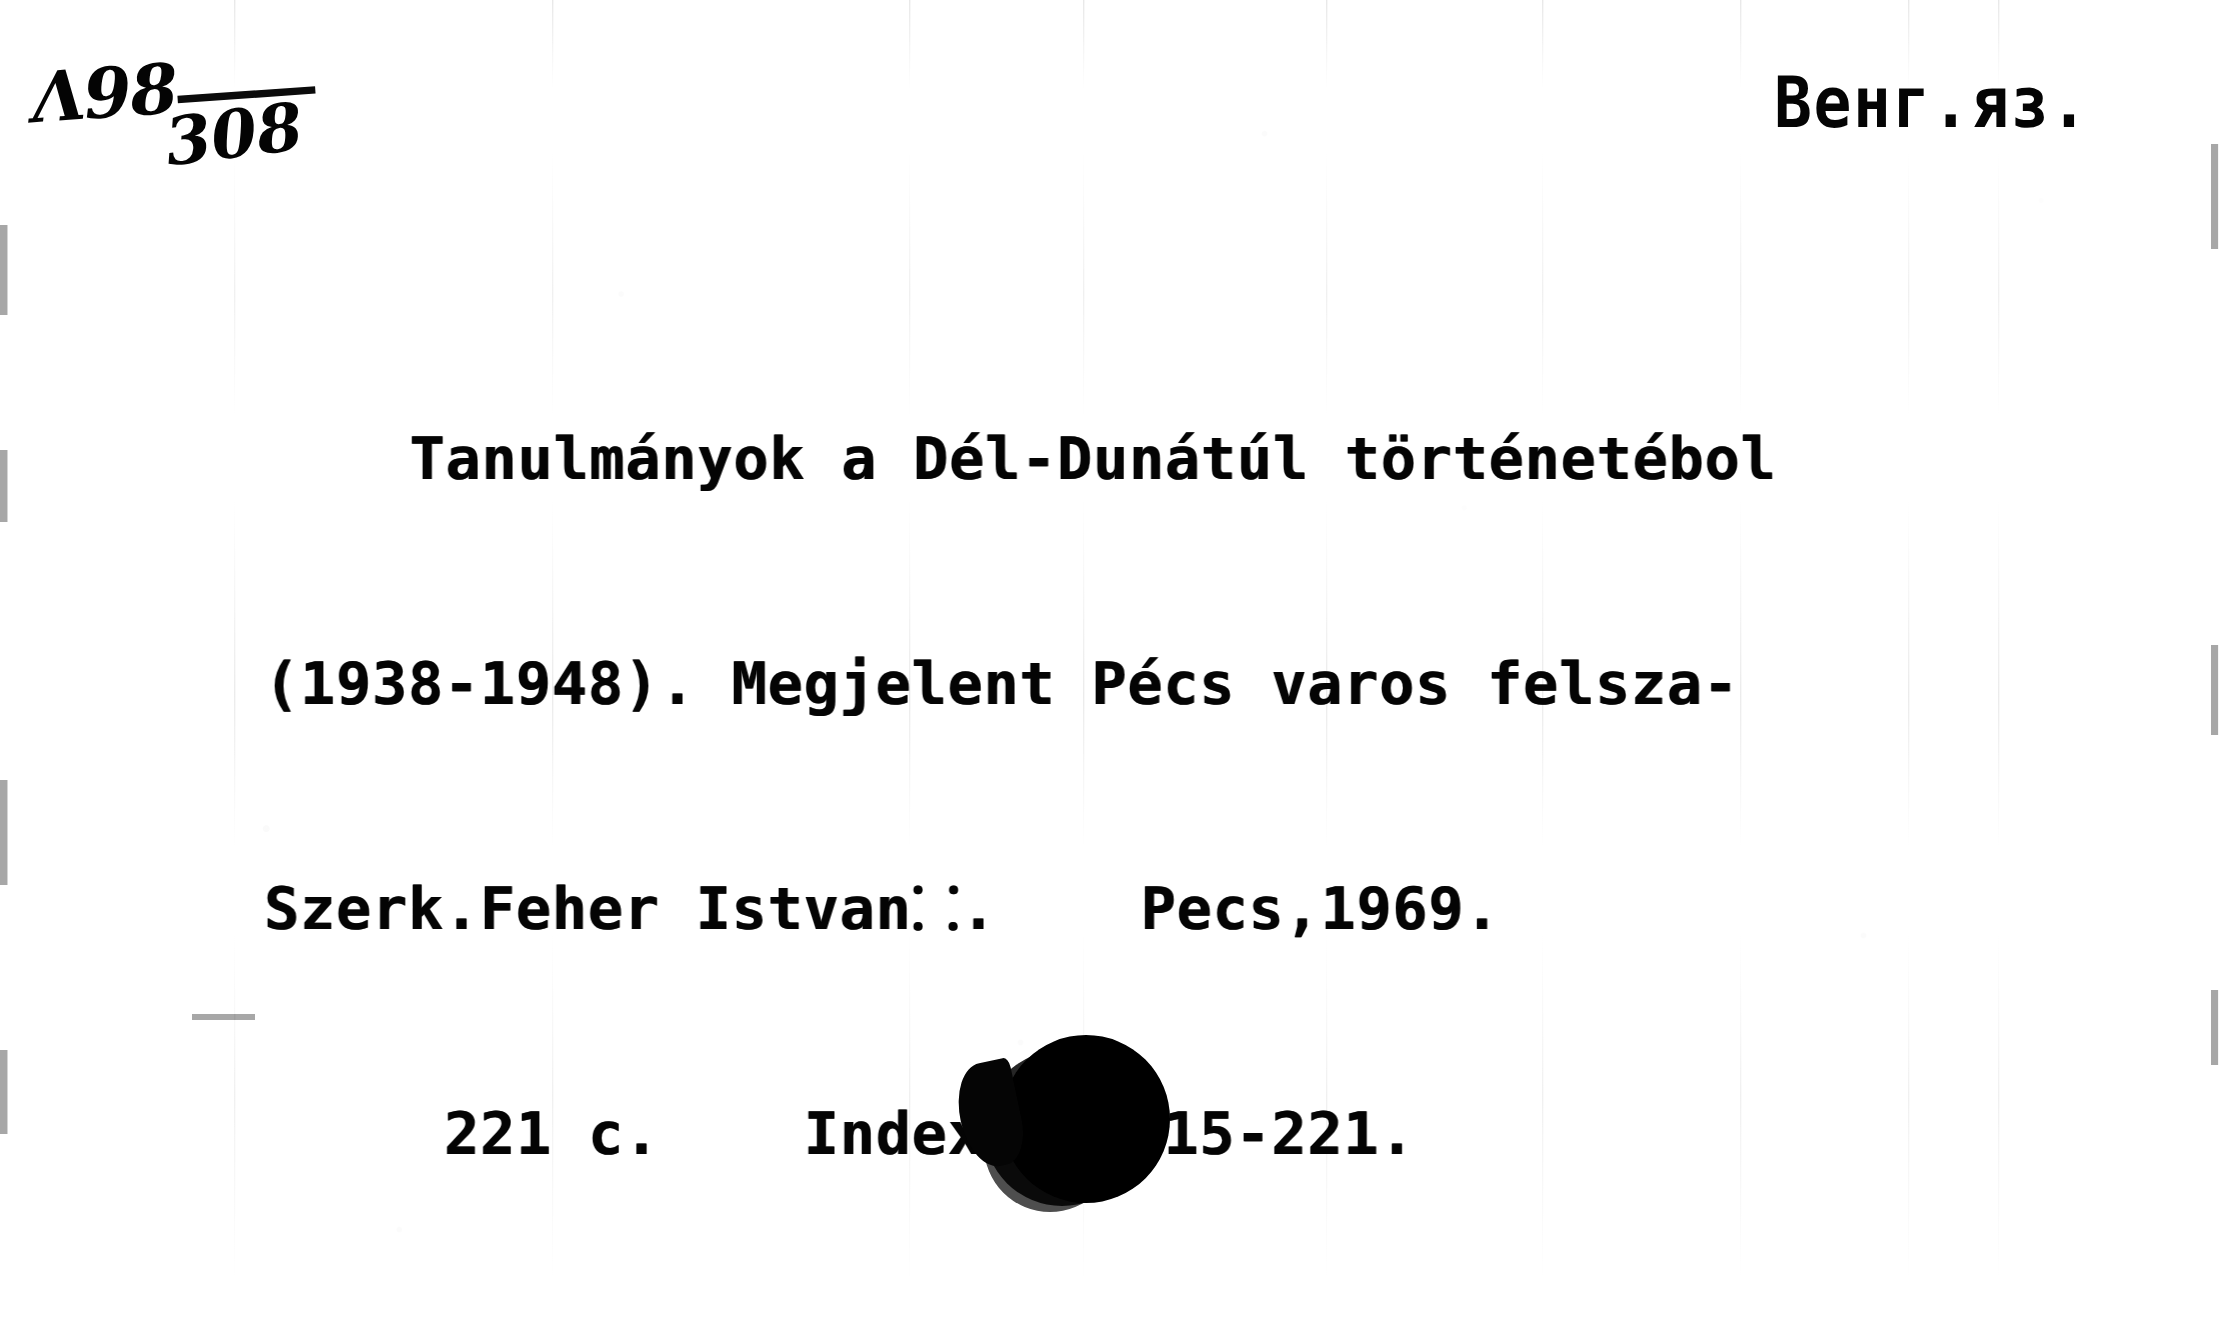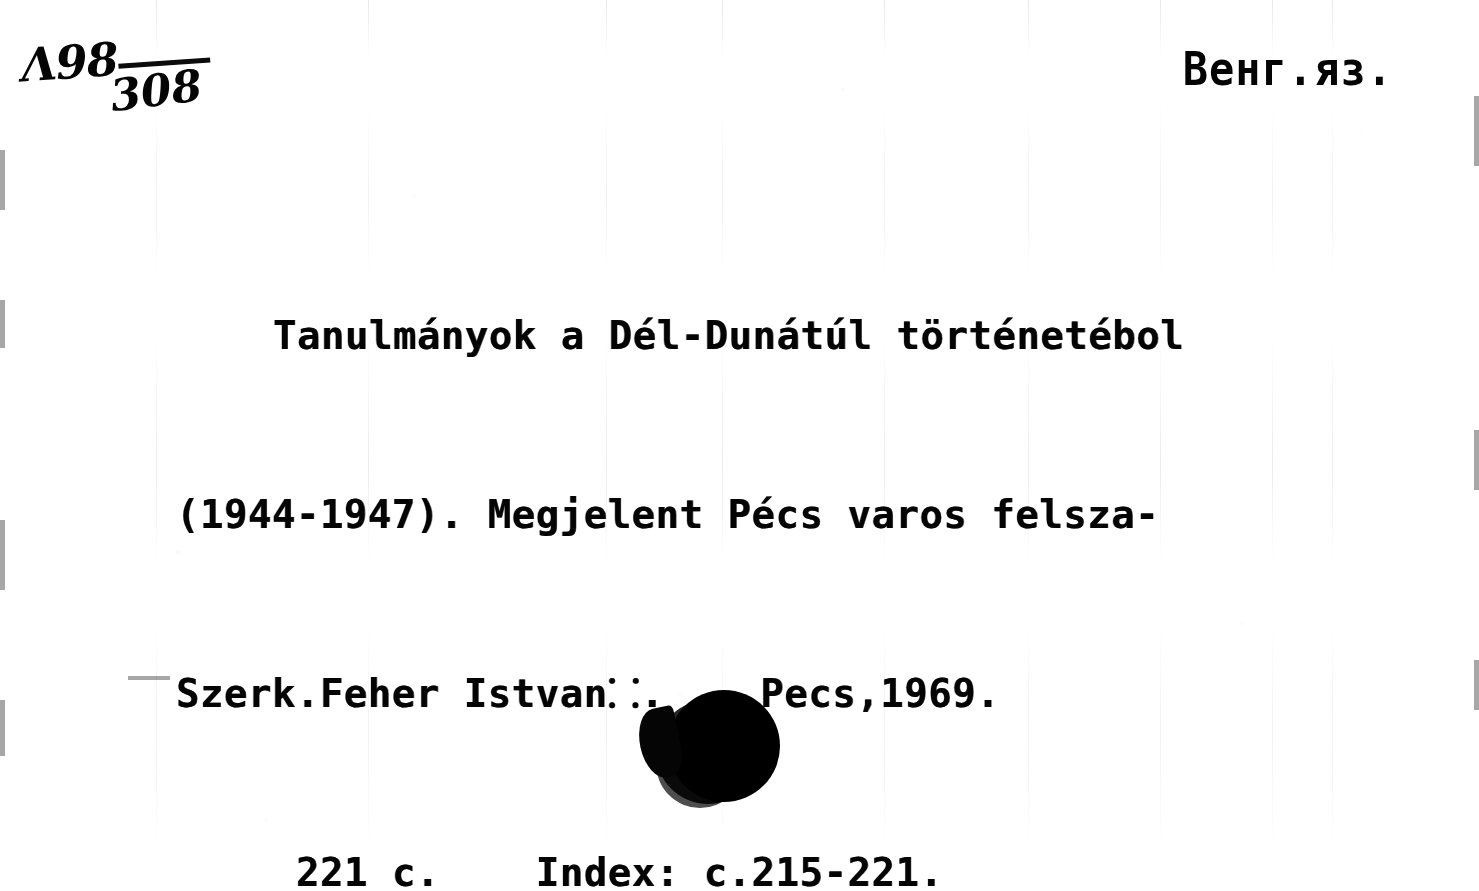--- a/index.html
+++ b/index.html
@@ -117,21 +117,20 @@
     font-size: 39px;
     line-height: 50px;
     letter-spacing: 0.5px;
     font-weight: 700;
     white-space: pre;
     text-shadow: 0.6px 0 0 rgba(0,0,0,0.55), -0.6px 0 0 rgba(0,0,0,0.3);
   }
   #record .line {
     display: block;
     white-space: pre;
-    margin-top: 29px;
   }
   #record .indent1 { padding-left: 105px; }
   #record .indent2 { padding-left: 128px; }
   #record .indent-neg { padding-left: 8px; }
 
   
   #punch-hole {
     position: absolute;
     left: 668px;
     top: 690px;
@@ -182,21 +181,21 @@
   <div class="edge-mark" style="left:128px;top:676px;width:42px;height:4px;"></div>
 
   <div id="shelfmark">
     <span class="prefix">Λ98</span><span class="fraction"><span class="numer"></span><span class="denom">308</span></span>
   </div>
 
   <div id="language-stamp">Венг.яз.</div>
 
   <div id="record">
     <span class="line indent1">Tanulmányok a Dél-Dunátúl történetébol</span>
-    <span class="line indent-neg">(1944-1947). Megjelent Pécs varos felsza-</span>
+    <span class="line indent-neg">(1938-1948). Megjelent Pécs varos felsza-</span>
     <span class="line indent-neg">Szerk.Feher Istvan⸬.    Pecs,1969.</span>
     <span class="line indent2">221 c.    Index: c.215-221.</span>
     
   </div>
 
   <div id="punch-hole"></div>
 
 </div>
 
 </body></html>

